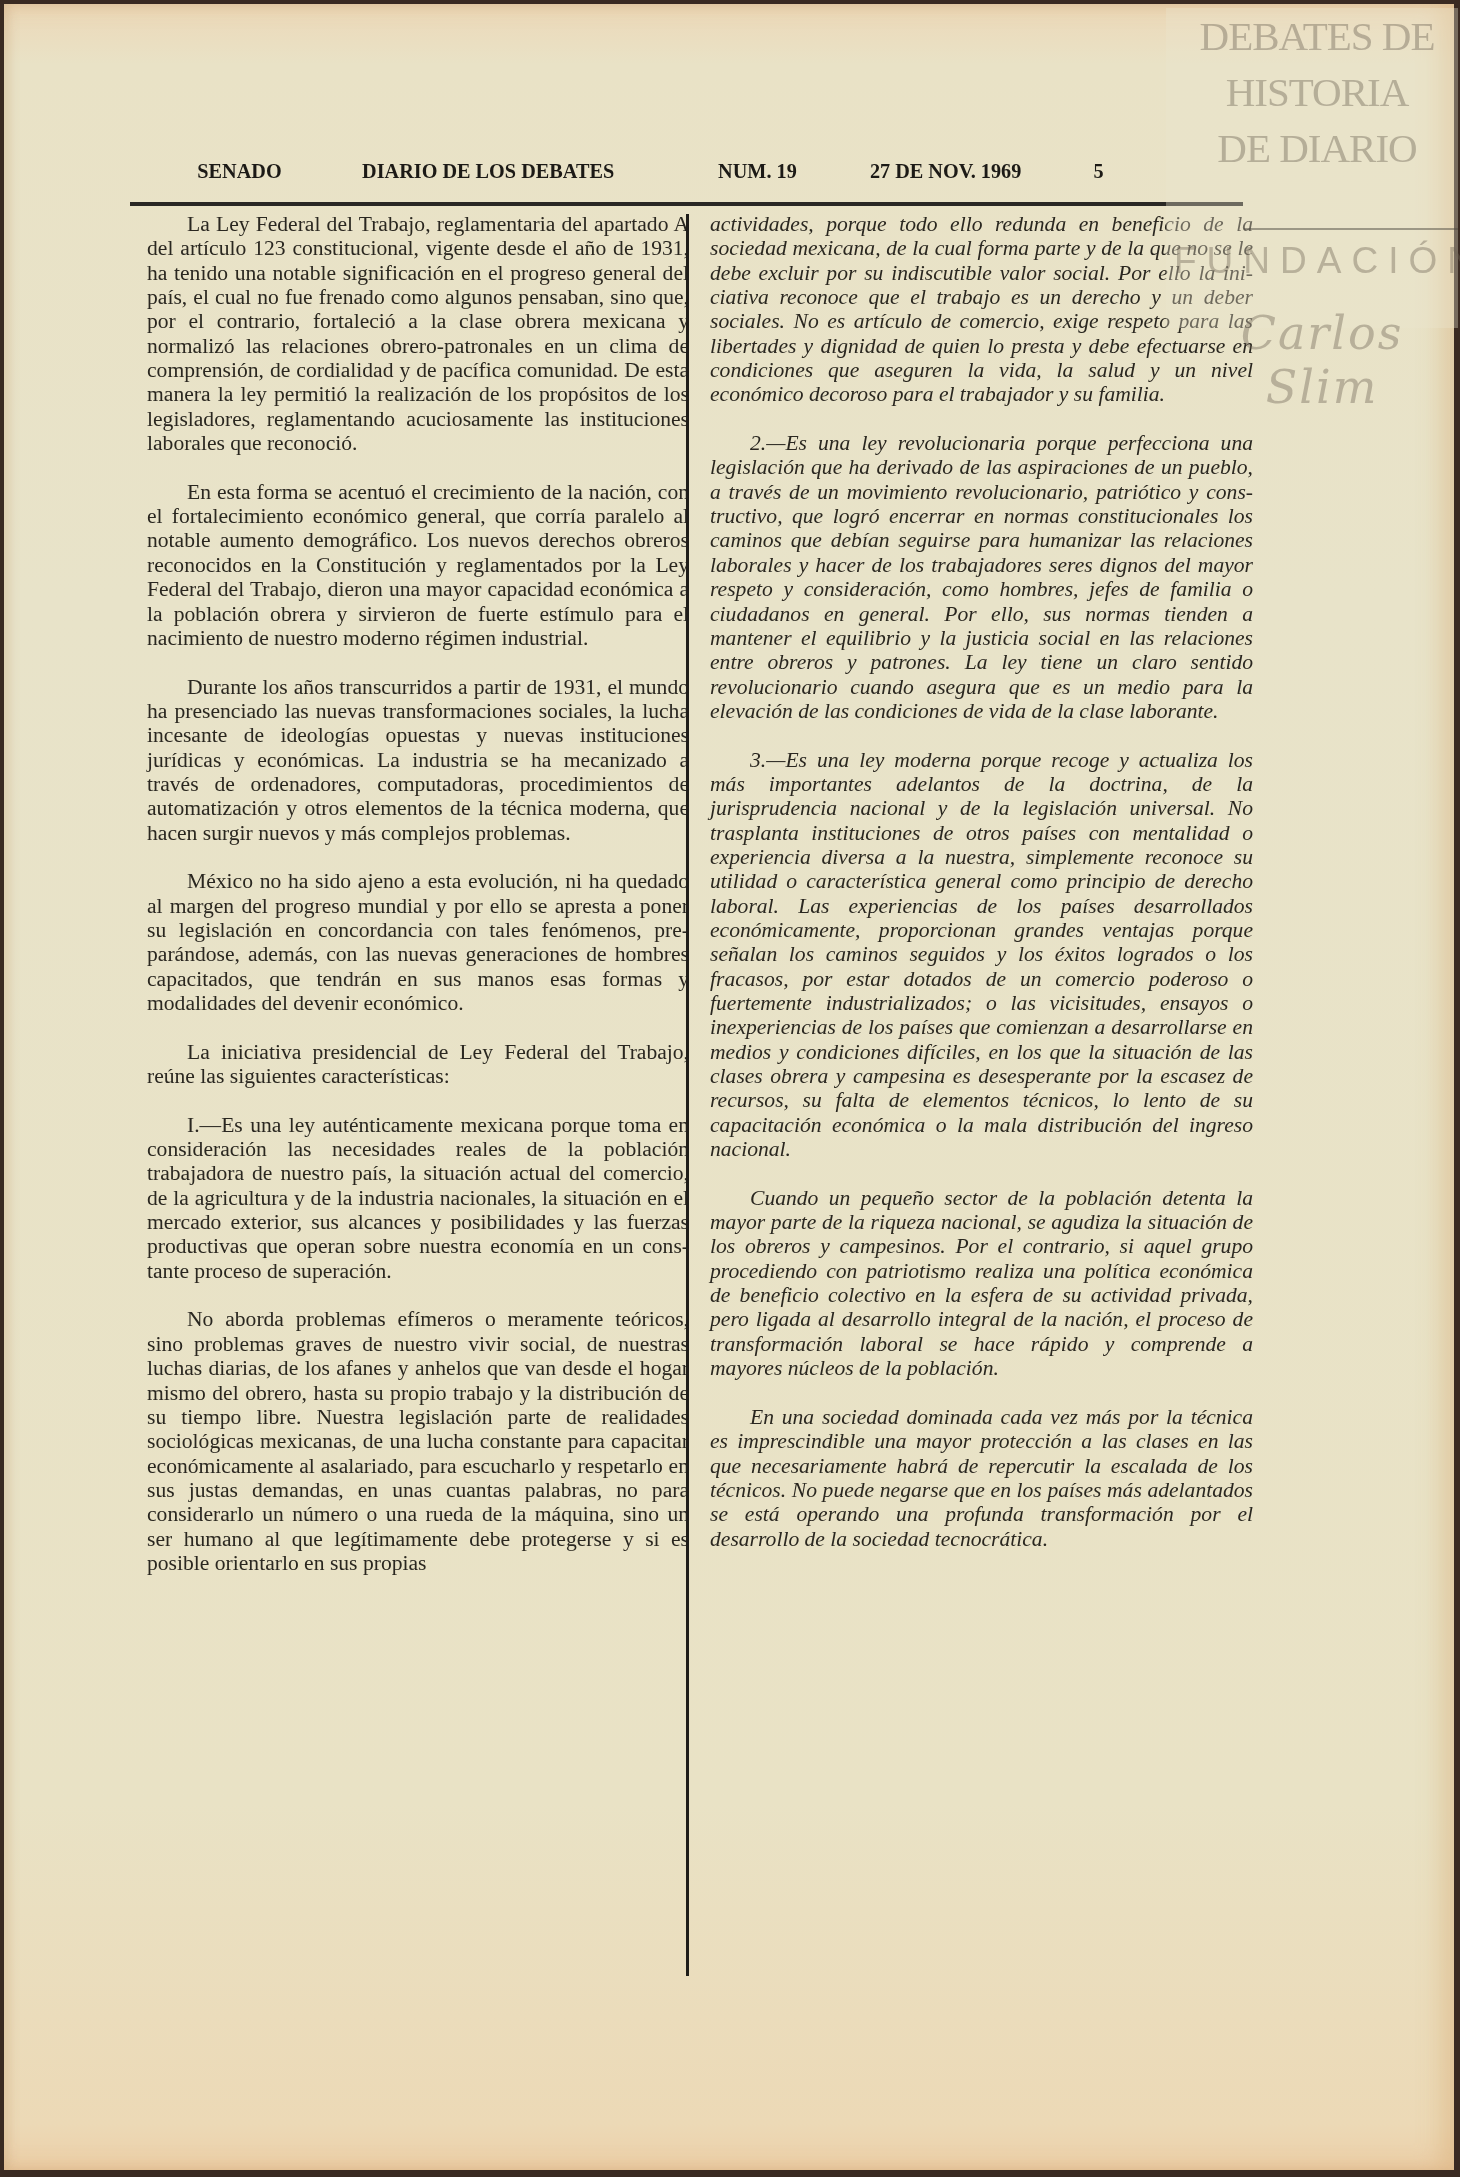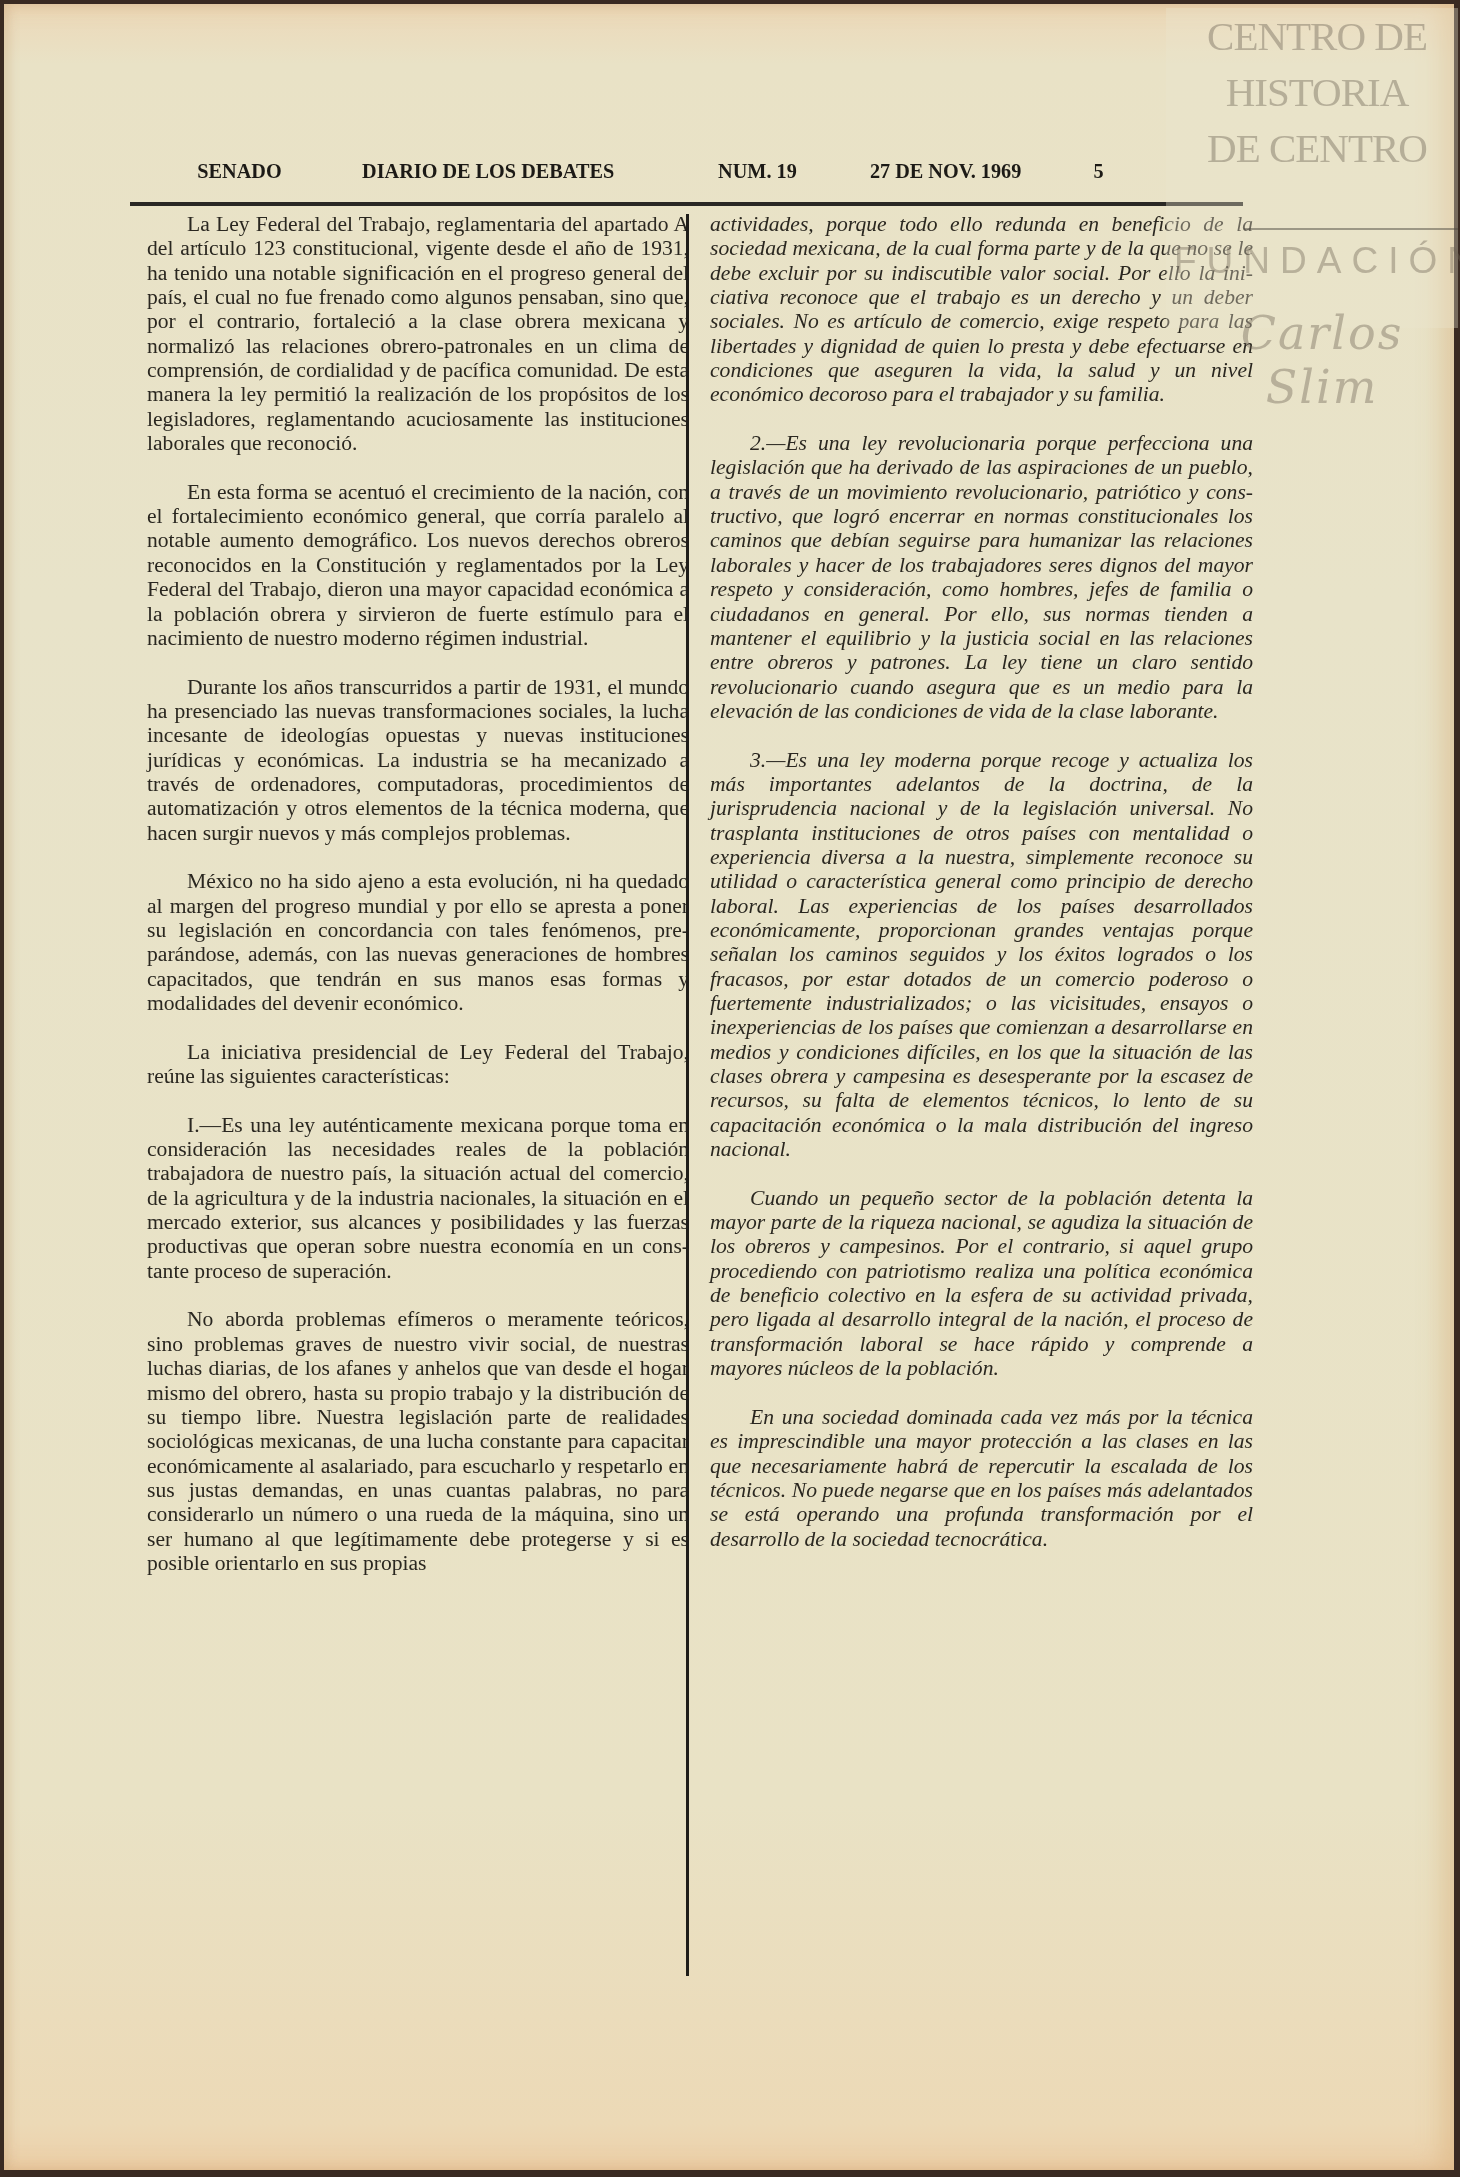--- a/index.html
+++ b/index.html
@@ -81,20 +81,20 @@
     <p class="cont">actividades, porque todo ello redunda en be­neficio de la sociedad mexicana, de la cual for­ma parte y de la que no se le debe excluir por su indiscutible valor social. Por ello la ini­ciativa reconoce que el trabajo es un derecho y un deber sociales. No es artículo de comer­cio, exige respeto para las libertades y dig­nidad de quien lo presta y debe efectuarse en condiciones que aseguren la vida, la salud y un nivel económico decoroso para el traba­jador y su familia.</p>
     <p>2.—Es una ley revolucionaria porque per­fecciona una legislación que ha derivado de las aspiraciones de un pueblo, a través de un movimiento revolucionario, patriótico y cons­tructivo, que logró encerrar en normas cons­titucionales los caminos que debían seguirse para humanizar las relaciones laborales y hacer de los trabajadores seres dignos del mayor respeto y consideración, como hombres, jefes de familia o ciudadanos en general. Por ello, sus normas tienden a mantener el equilibrio y la justicia social en las relaciones entre obre­ros y patrones. La ley tiene un claro sentido revolucionario cuando asegura que es un me­dio para la elevación de las condiciones de vida de la clase laborante.</p>
     <p>3.—Es una ley moderna porque recoge y ac­tualiza los más importantes adelantos de la doctrina, de la jurisprudencia nacional y de la legislación universal. No trasplanta institucio­nes de otros países con mentalidad o expe­riencia diversa a la nuestra, simplemente re­conoce su utilidad o característica general co­mo principio de derecho laboral. Las experien­cias de los países desarrollados económica­mente, proporcionan grandes ventajas porque señalan los caminos seguidos y los éxitos lo­grados o los fracasos, por estar dotados de un comercio poderoso o fuertemente industriali­zados; o las vicisitudes, ensayos o inexperien­cias de los países que comienzan a desarro­llarse en medios y condiciones difíciles, en los que la situación de las clases obrera y campesina es desesperante por la escasez de recursos, su falta de elementos técnicos, lo lento de su capacitación económica o la mala distribución del ingreso nacional.</p>
     <p>Cuando un pequeño sector de la pobla­ción detenta la mayor parte de la riqueza na­cional, se agudiza la situación de los obreros y campesinos. Por el contrario, si aquel grupo procediendo con patriotismo realiza una po­lítica económica de beneficio colectivo en la esfera de su actividad privada, pero ligada al desarrollo integral de la nación, el proceso de transformación laboral se hace rápido y comprende a mayores núcleos de la población.</p>
     <p>En una sociedad dominada cada vez más por la técnica es imprescindible una mayor protección a las clases en las que necesaria­mente habrá de repercutir la escalada de los técnicos. No puede negarse que en los países más adelantados se está operando una profun­da transformación por el desarrollo de la so­ciedad tecnocrática.</p>
   </div>
 
   <div class="wm-bg"></div>
   <div class="wm-rule"></div>
   <div class="wm-block">
-    <span class="wm-line">CENTRO DE</span>
+    <span class="wm-line">DEBATES DE</span>
     <span class="wm-line">HISTORIA</span>
-    <span class="wm-line">DE CENTRO</span>
+    <span class="wm-line">DE DIARIO</span>
   </div>
   <div class="wm-fund">FUNDACIÓN</div>
   <div class="wm-sig">Carlos Slim</div>
 
 </div>
 
 </body></html>

